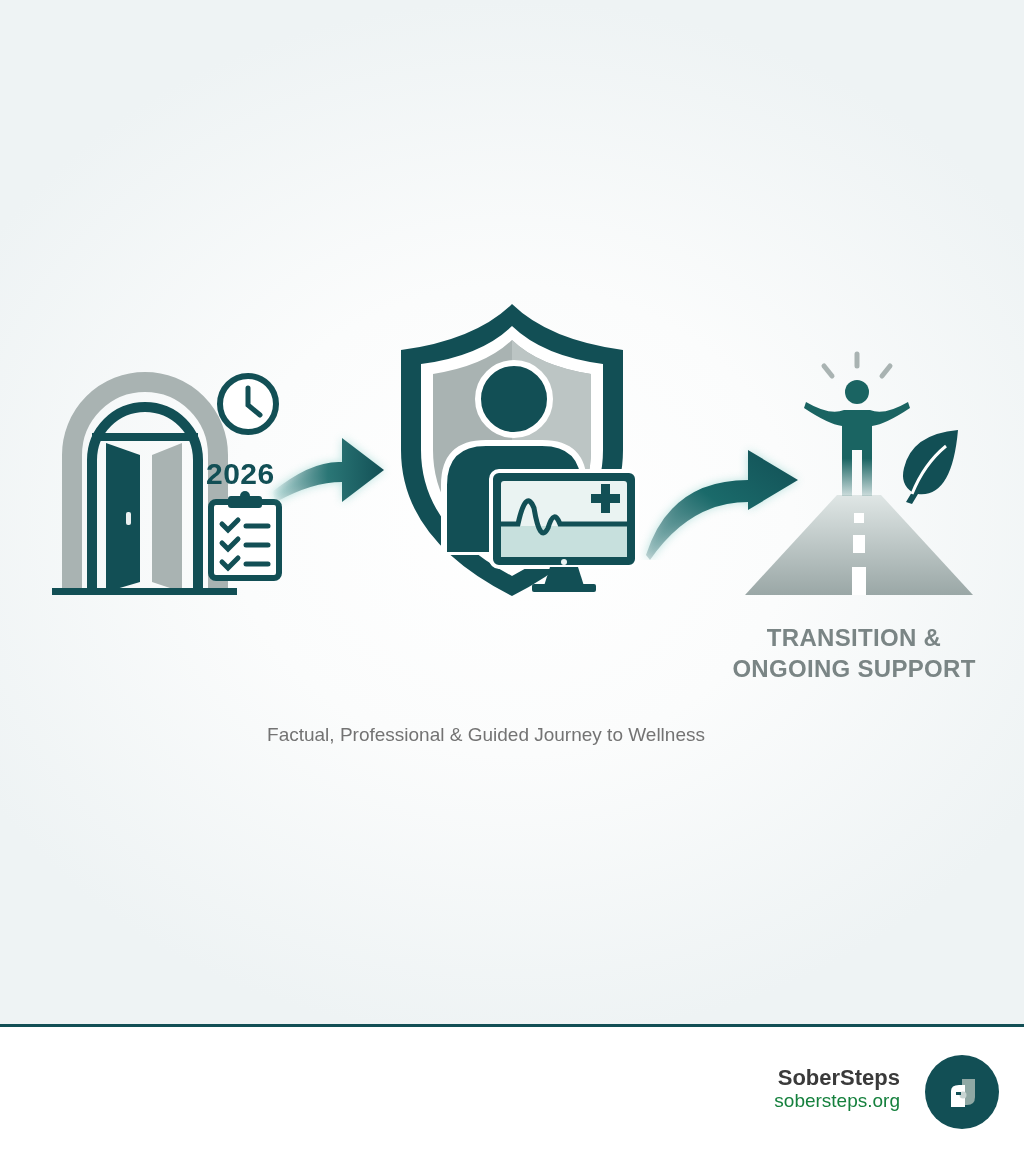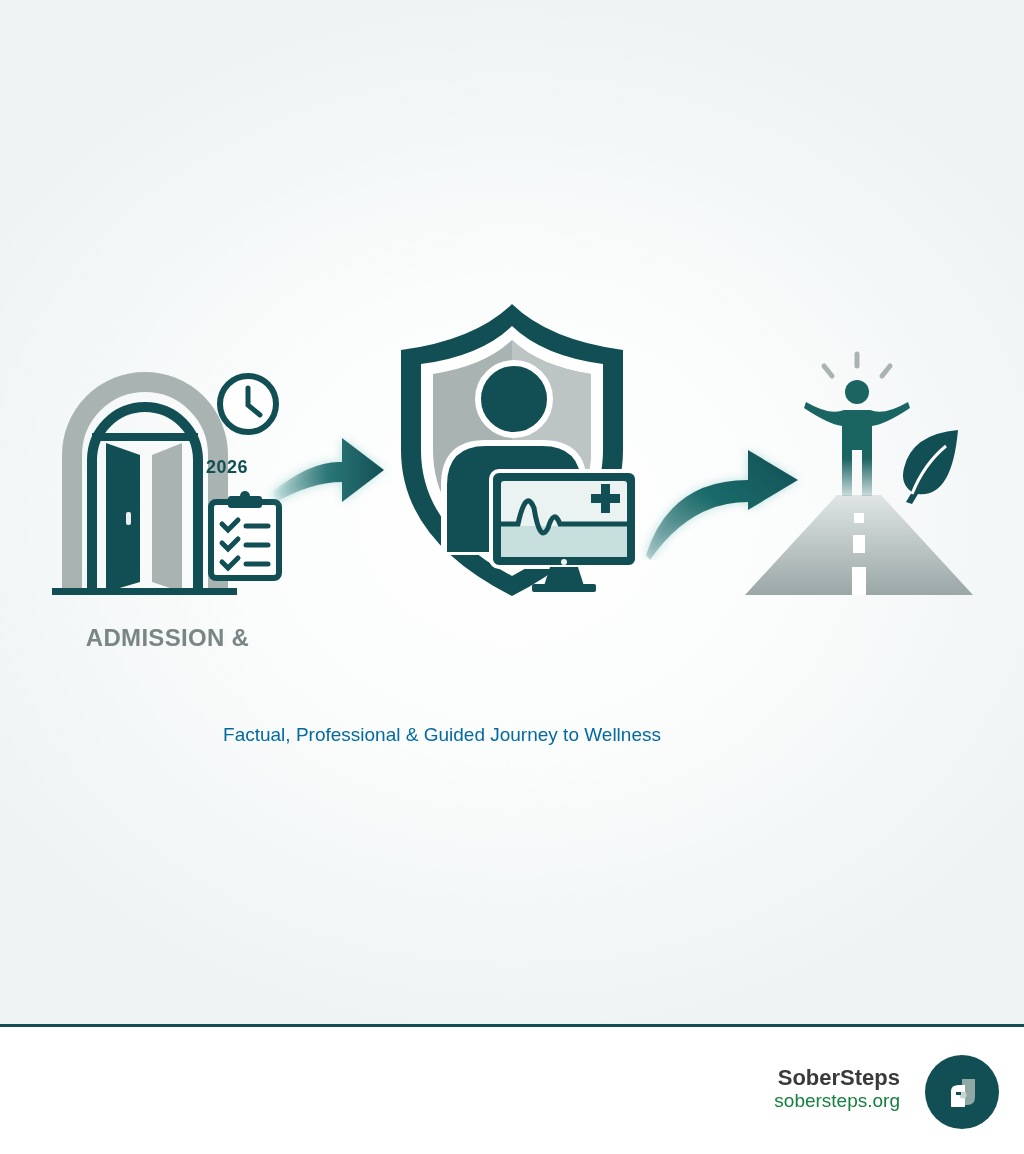--- a/index.html
+++ b/index.html
@@ -21,21 +21,21 @@
   .icon { position: absolute; }
   .label {
     position: absolute; text-align: center; font-weight: 700;
     font-size: 24px; line-height: 31px; letter-spacing: 0.3px;
   }
   .label span { display: block; }
   .muted { color: #7a8585; }
   .dark { color: #123f44; }
   .tagline {
     position: absolute; left: 0; width: 884px; top: 724px; text-align: center;
-    font-size: 19px; color: #0369a1;
+    font-size: 19px; color: #737373; padding-left: 44px;
   }
   .brand-name {
     position: absolute; right: 124px; top: 1065px; font-size: 22px; font-weight: 700; color: #3a3a3a;
     text-align: right;
   }
   .brand-url {
     position: absolute; right: 124px; top: 1090px; font-size: 19px; color: #15803d; text-align: right;
   }
   .logo {
     position: absolute; left: 925px; top: 1055px; width: 74px; height: 74px; border-radius: 50%;
@@ -60,21 +60,21 @@
   <polygon points="102,95 132,83 132,232 102,222" fill="#a9b3b2"></polygon>
 
   <rect x="2" y="228" width="185" height="7" fill="#124f55"></rect>
 </svg>
 
 <svg class="icon" style="left:214px;top:370px" width="68" height="68" viewBox="0 0 68 68">
   <circle cx="34" cy="34" r="28" fill="#fff" stroke="#124f55" stroke-width="6"></circle>
   <path d="M34 18 V35 L46 45" fill="none" stroke="#124f55" stroke-width="5" stroke-linecap="round"></path>
 </svg>
 
-<div class="icon" style="left:206px;top:457px;font-size:18px;font-weight:700;color:#124f55;letter-spacing:0.5px">2026</div>
+<div class="icon" style="left:206px;top:457px;font-size:30px;font-weight:700;color:#124f55;letter-spacing:0.5px">2026</div>
 
 <svg class="icon" style="left:206px;top:490px" width="78" height="92" viewBox="0 0 78 92">
   <rect x="5" y="12" width="68" height="76" rx="5" fill="#fff" stroke="#124f55" stroke-width="6"></rect>
   <rect x="22" y="6" width="34" height="12" rx="3" fill="#124f55"></rect>
   <circle cx="39" cy="6" r="5" fill="#124f55"></circle>
   <g stroke="#124f55" stroke-width="5" stroke-linecap="round" fill="none">
     <path d="M16 34 l6 6 10 -10"></path>
       <line x1="40" y1="36" x2="62" y2="36"></line>
     <path d="M16 53 l6 6 10 -10"></path>
       <line x1="40" y1="55" x2="62" y2="55"></line>
@@ -161,25 +161,26 @@
   <circle cx="57" cy="42" r="12" fill="#1a6462"></circle>
   <path d="M6 52 Q30 66 44 60 H70 Q84 66 108 52 L110 58 Q86 74 72 76 V146 H62 V100 H52 V146 H42 V76 Q28 74 4 58 Z" fill="url(#pg)"></path>
 </svg>
 
 <svg class="icon" style="left:898px;top:428px" width="64" height="76" viewBox="0 0 64 76">
   <path d="M60 2 Q14 6 6 40 Q2 56 14 64 L8 74 L14 76 L20 66 Q54 70 60 2 Z" fill="#124f55"></path>
   <path d="M14 66 Q26 36 48 18" fill="none" stroke="#ffffff" stroke-width="3"></path>
 </svg>
 
 <div class="label muted" style="left:60px;width:215px;top:622px">
-  <span>ADMISSION &amp;</span>
 </div>
 <div class="label dark" style="left:330px;width:364px;top:622px">
 </div>
 <div class="label muted" style="left:712px;width:284px;top:622px">
+  <span>TRANSITION &amp;</span>
+  <span>ONGOING SUPPORT</span>
 </div>
 
 <div class="tagline">Factual, Professional &amp; Guided Journey to Wellness</div>
 
 <div class="divider"></div>
 <div class="footer"></div>
 <div class="brand-name">SoberSteps</div>
 <div class="brand-url">sobersteps.org</div>
 <div class="logo">
   <svg width="74" height="74" viewBox="0 0 74 74">

